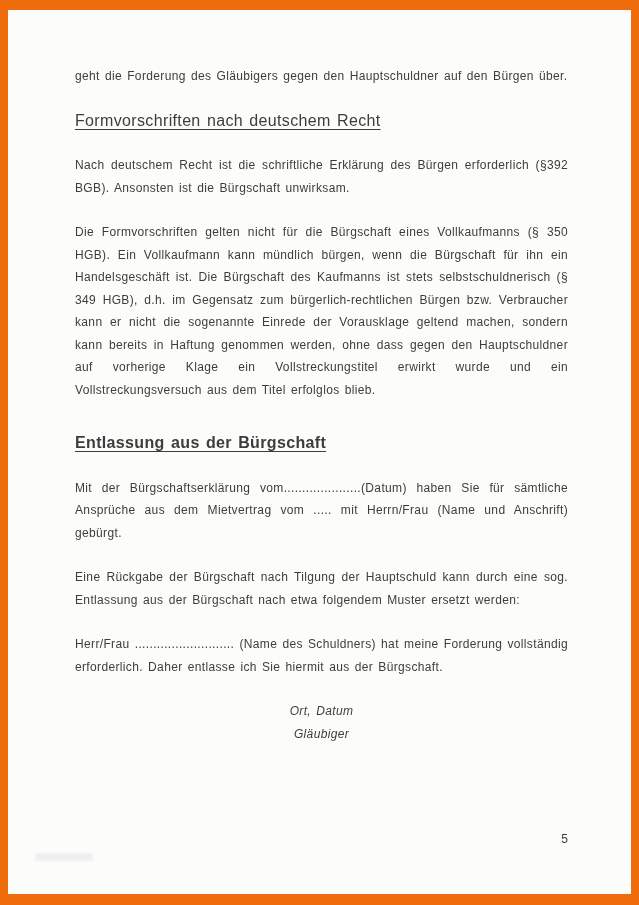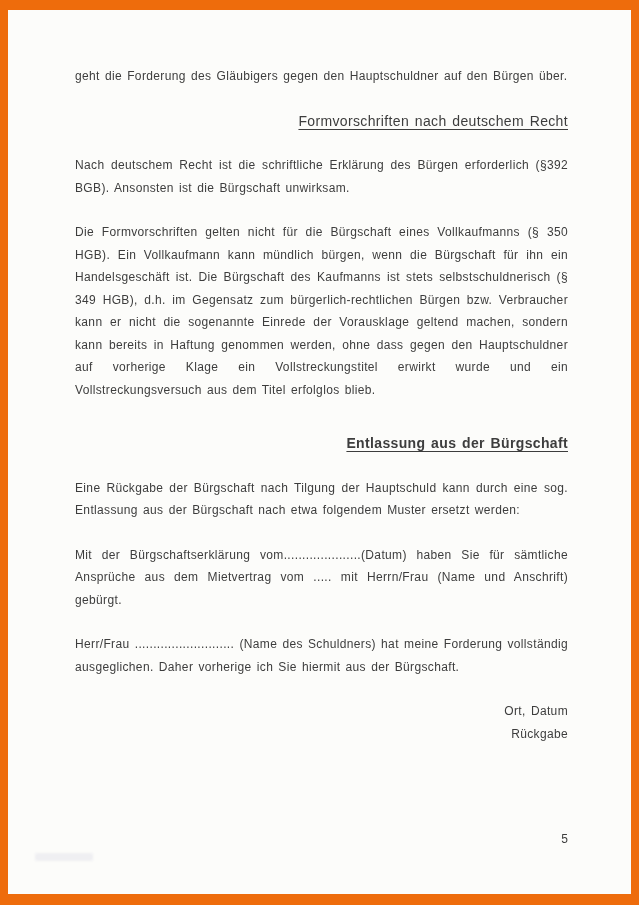--- a/index.html
+++ b/index.html
@@ -23,32 +23,32 @@
     left: 67px; top: 55px; right: 63px;
     color: #3d3d3d;
     font-size: 12px;
     line-height: 22.5px;
     letter-spacing: 0.35px;
     word-spacing: 1.5px;
     text-align: justify;
   }
   .para { margin-bottom: 22px; }
   .heading {
-    font-size: 14px;
+    font-size: 16px;
     font-weight: normal;
     text-decoration: underline;
     text-underline-offset: 3px;
     margin-bottom: 22px;
-    text-align: right;
+    text-align: left;
   }
   .heading.spaced-top { margin-top: 31px; font-weight: bold; }
   .underlined {
     text-underline-offset: 3px;
   }
-  .signature { margin-bottom: 0; text-align: right; }
+  .signature { margin-bottom: 0; text-align: center; font-style: italic; }
   .page-number {
     position: absolute;
     top: 818px; right: 63px;
     color: #3d3d3d;
     font-size: 12px;
     line-height: 22.5px;
   }
   .watermark {
     position: absolute;
     left: 27px; top: 843px;
@@ -69,27 +69,27 @@
       <p class="para">geht die Forderung des Gläubigers gegen den Hauptschuldner auf den Bürgen über.</p>
 
       <h2 class="heading">Formvorschriften nach deutschem Recht</h2>
 
       <p class="para"><span>Nach deutschem Recht ist die schriftliche Erklärung des Bürgen erforderlich (§392 BGB). Ansonsten ist die Bürgschaft </span><span class="underlined">unwirksam</span><span>.</span></p>
 
       <p class="para">Die Formvorschriften gelten nicht für die Bürgschaft eines Vollkaufmanns (§ 350 HGB). Ein Vollkaufmann kann mündlich bürgen, wenn die Bürgschaft für ihn ein Handelsgeschäft ist.  Die Bürgschaft des Kaufmanns ist stets selbstschuldnerisch (§ 349 HGB), d.h. im Gegensatz zum bürgerlich-rechtlichen Bürgen bzw. Verbraucher kann er nicht die sogenannte Einrede der Vorausklage geltend machen, sondern kann bereits in Haftung genommen werden, ohne dass gegen den Hauptschuldner auf vorherige Klage ein Vollstreckungstitel erwirkt wurde und ein Vollstreckungsversuch aus dem Titel erfolglos blieb.</p>
 
       <h2 class="heading spaced-top">Entlassung aus der Bürgschaft</h2>
 
+      <p class="para">Mit der Bürgschaftserklärung vom.....................(Datum) haben Sie für sämtliche Ansprüche aus dem Mietvertrag  vom ..... mit Herrn/Frau (Name und Anschrift) gebürgt.</p>
+
       <p class="para">Eine Rückgabe der Bürgschaft nach Tilgung der Hauptschuld kann durch eine sog. Entlassung aus der Bürgschaft nach etwa folgendem Muster ersetzt werden:</p>
 
-      <p class="para">Mit der Bürgschaftserklärung vom.....................(Datum) haben Sie für sämtliche Ansprüche aus dem Mietvertrag  vom ..... mit Herrn/Frau (Name und Anschrift) gebürgt.</p>
+      <p class="para">Herr/Frau ........................... (Name des Schuldners) hat meine Forderung vollständig erforderlich. Daher entlasse ich Sie hiermit aus der Bürgschaft.</p>
 
-      <p class="para">Herr/Frau ........................... (Name des Schuldners) hat meine Forderung vollständig ausgeglichen. Daher vorherige ich Sie hiermit aus der Bürgschaft.</p>
-
-      <p class="para signature"><span>Ort, Datum</span><br><span>Rückgabe</span></p>
+      <p class="para signature"><span>Ort, Datum</span><br><span>Gläubiger</span></p>
 
     </div>
 
     <div class="page-number">5</div>
 
     <div class="watermark"></div>
 
   </div>
 </div>
 

